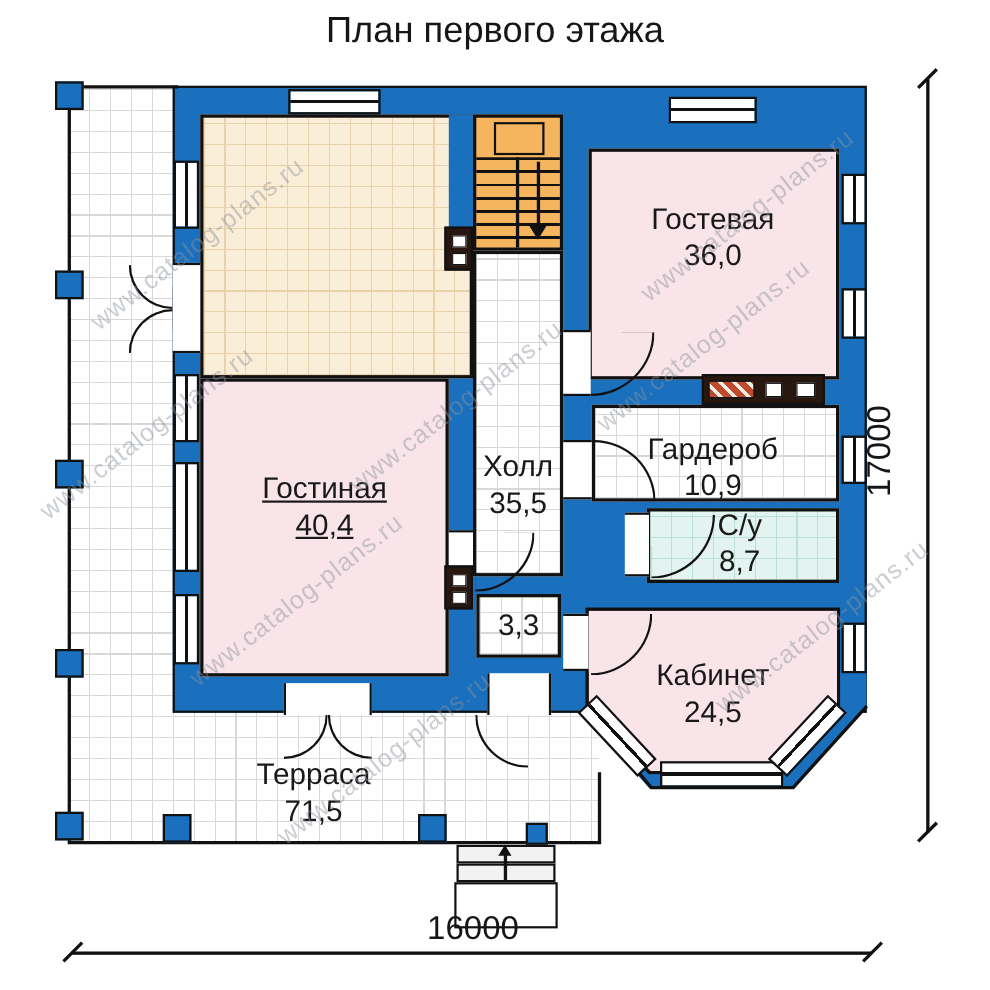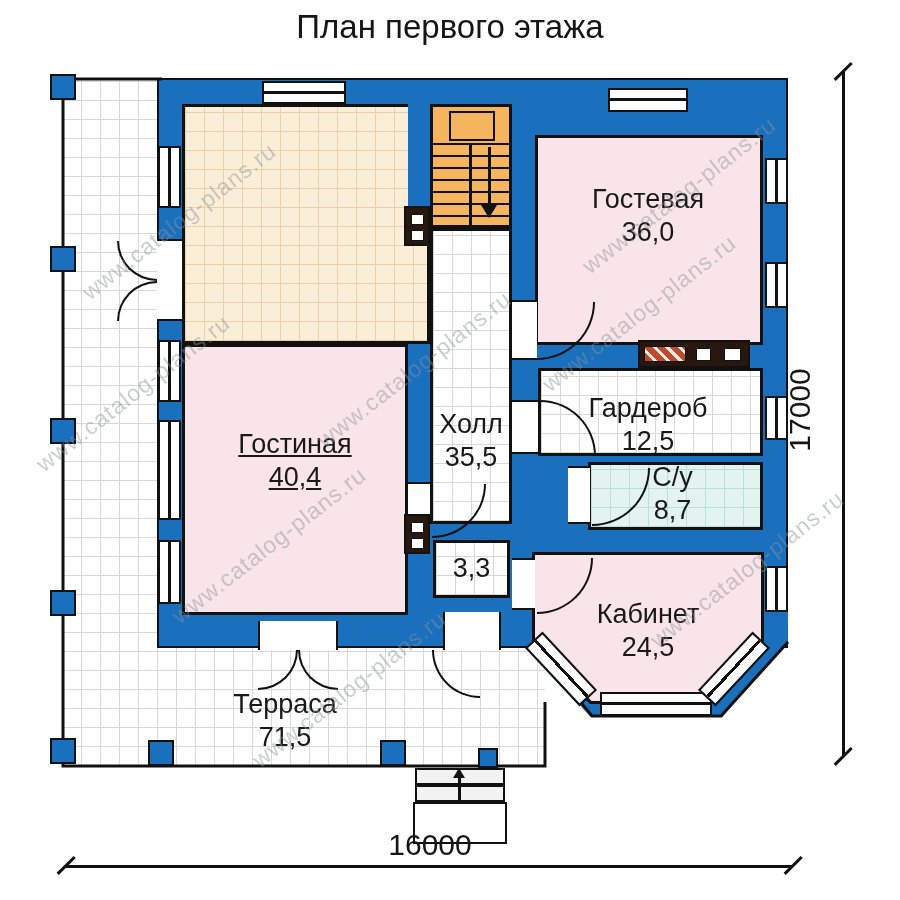--- a/index.html
+++ b/index.html
@@ -167,21 +167,21 @@
   <div class="lbl" style="left:200px;top:428px;width:190px;text-decoration:underline;">
     <div>Гостиная</div>
     <div>40,4</div>
   </div>
   <div class="lbl" style="left:423px;top:408px;width:96px;">
     <div>Холл</div>
     <div>35,5</div>
   </div>
   <div class="lbl" style="left:548px;top:392px;width:200px;">
     <div>Гардероб</div>
-    <div>12,5</div>
+    <div>10,9</div>
   </div>
   <div class="lbl" style="left:590px;top:461px;width:165px;">
     <div>С/у</div>
     <div>8,7</div>
   </div>
   <div class="lbl" style="left:433px;top:552px;width:77px;">
     <div>3,3</div>
   </div>
   <div class="lbl" style="left:553px;top:598px;width:190px;">
     <div>Кабинет</div>

